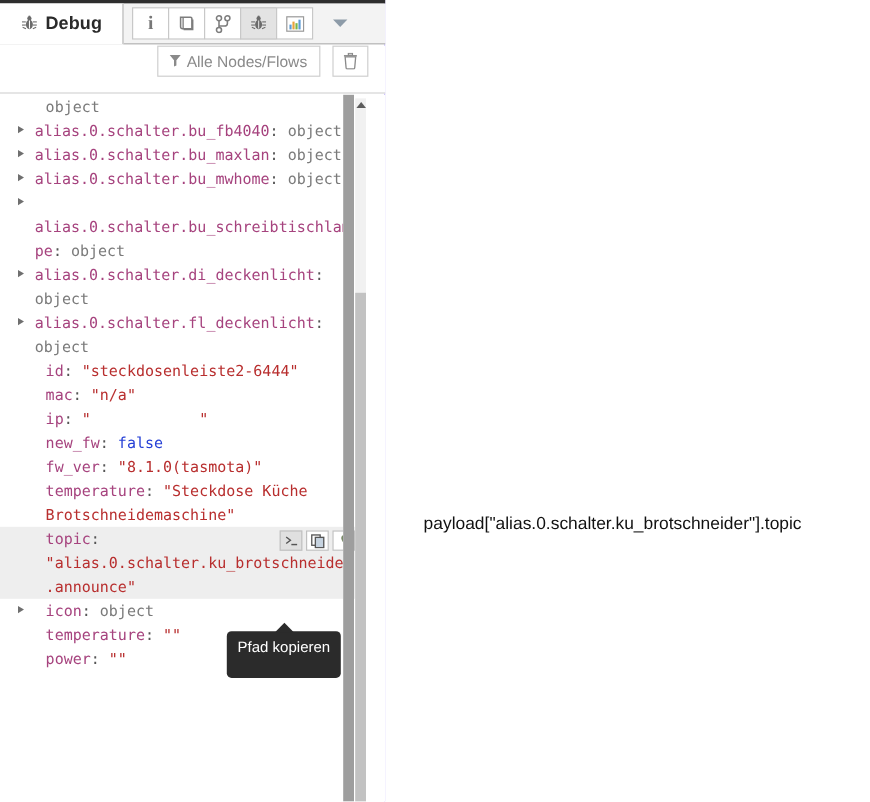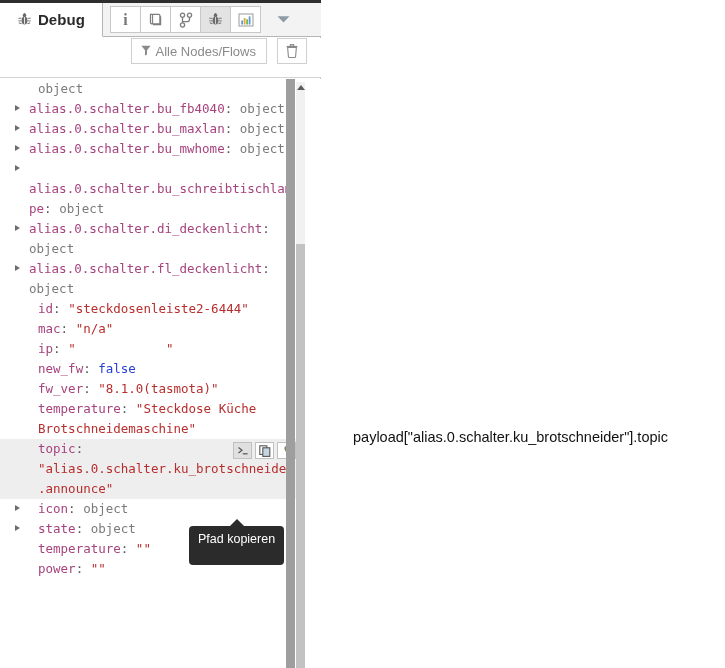--- a/index.html
+++ b/index.html
@@ -361,21 +361,20 @@
                   <path d="M1.5 1.5 L5 4.2 L1.5 6.9" fill="none" stroke="#555" stroke-width="1.2"></path>
                   <rect x="5.8" y="7.2" width="4.8" height="1.2" fill="#555"></rect>
                 </svg></span><span class="act"><svg width="12" height="12" viewBox="0 0 12 12">
                   <rect x="0.8" y="0.8" width="7" height="8.6" fill="#fff" stroke="#555" stroke-width="1.1"></rect>
                   <rect x="3.8" y="2.8" width="7" height="8.6" fill="#c6d3e0" stroke="#555" stroke-width="1.1"></rect>
                 </svg></span><span class="act"><svg width="10" height="12" viewBox="0 0 10 12">
                   <path d="M5 0.8c1.5 0 2.6 1.1 2.6 2.5 0 2-2.6 5-2.6 5S2.4 5.3 2.4 3.3C2.4 1.9 3.5.8 5 .8z" fill="#7a8a6a"></path>
                   <rect x="4.5" y="7.4" width="1" height="4" fill="#7a8a6a"></rect>
                 </svg></span></span></div>
           <div class="row ind1 hascaret"><span class="caret"></span><span class="k">icon</span><span class="plain">: </span><span class="t">object</span></div>
-          <div class="row ind1 hascaret"><span class="caret"></span><span class="k">state</span><span class="plain">: </span><span class="t">object</span></div>
           <div class="row ind1"><span class="k">temperature</span><span class="plain">: </span><span class="s">""</span></div>
           <div class="row ind1"><span class="k">power</span><span class="plain">: </span><span class="s">""</span></div>
         </div>
     </div>
 
     <div class="sb-outer">
       <div class="thumb"></div>
     </div>
     <div class="sb-inner">
       <div class="uparrow"></div>

